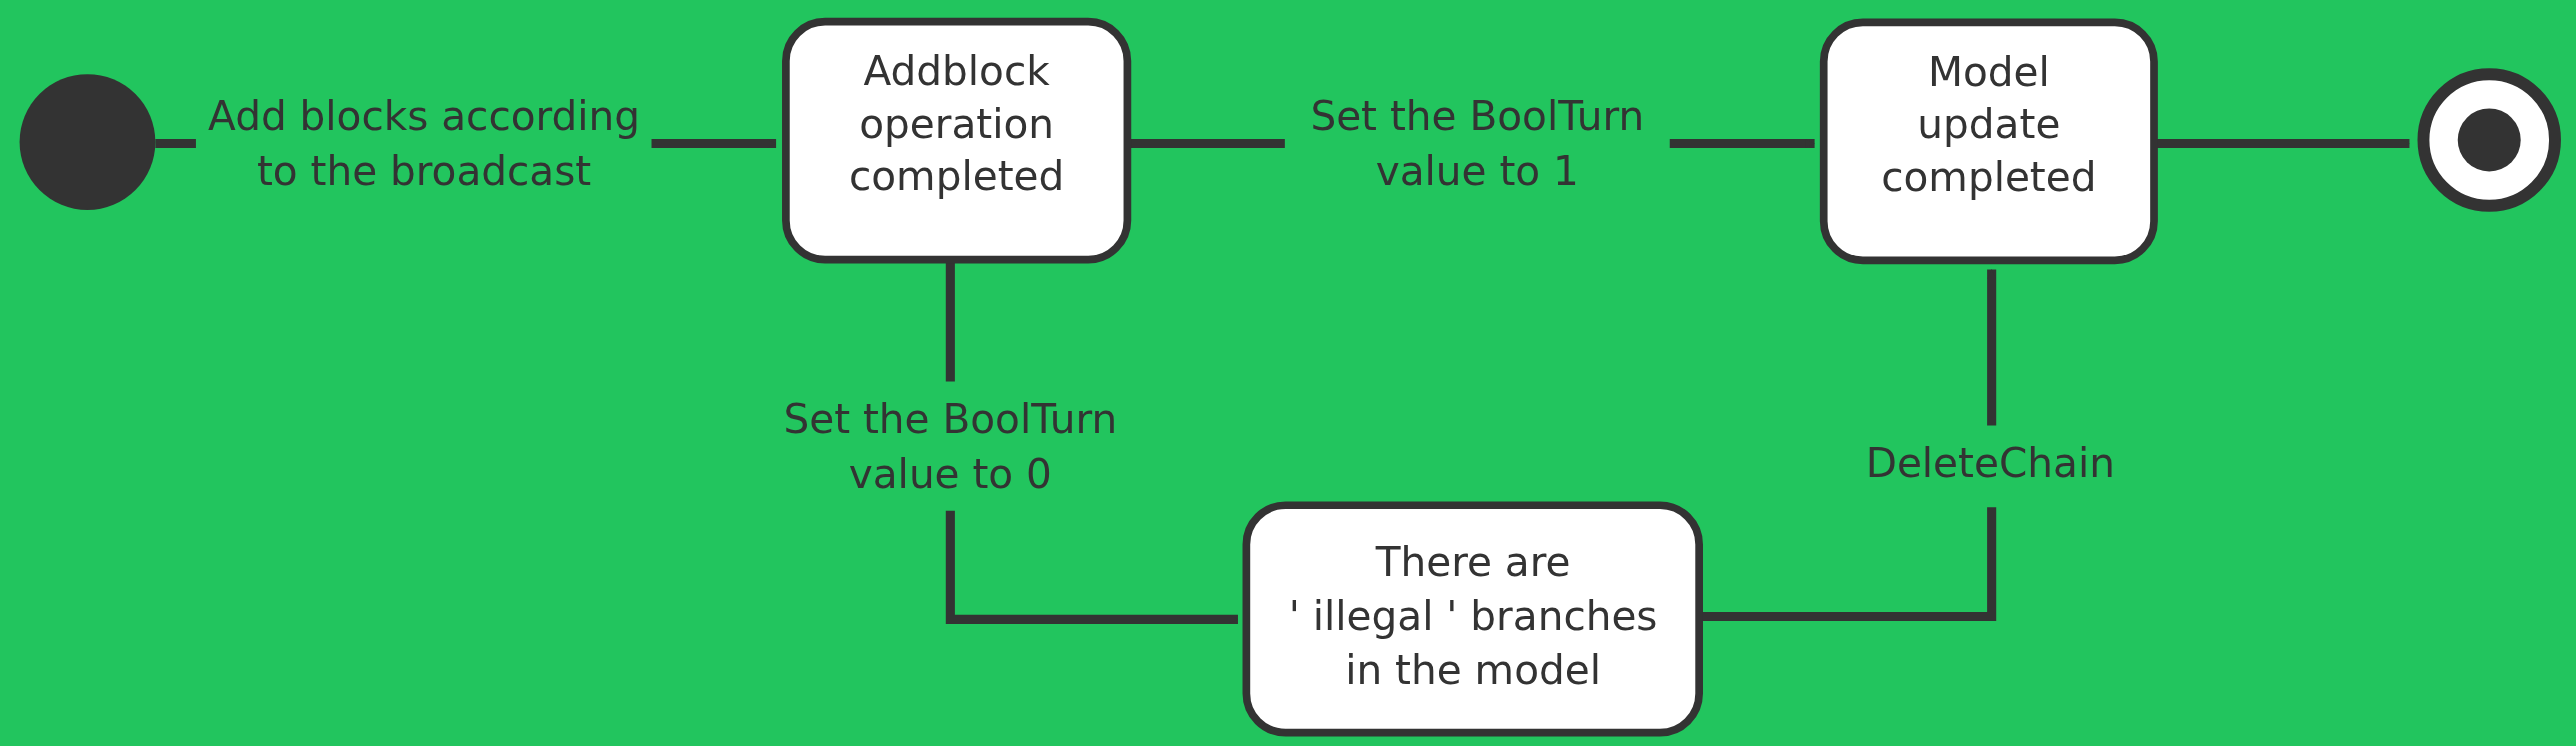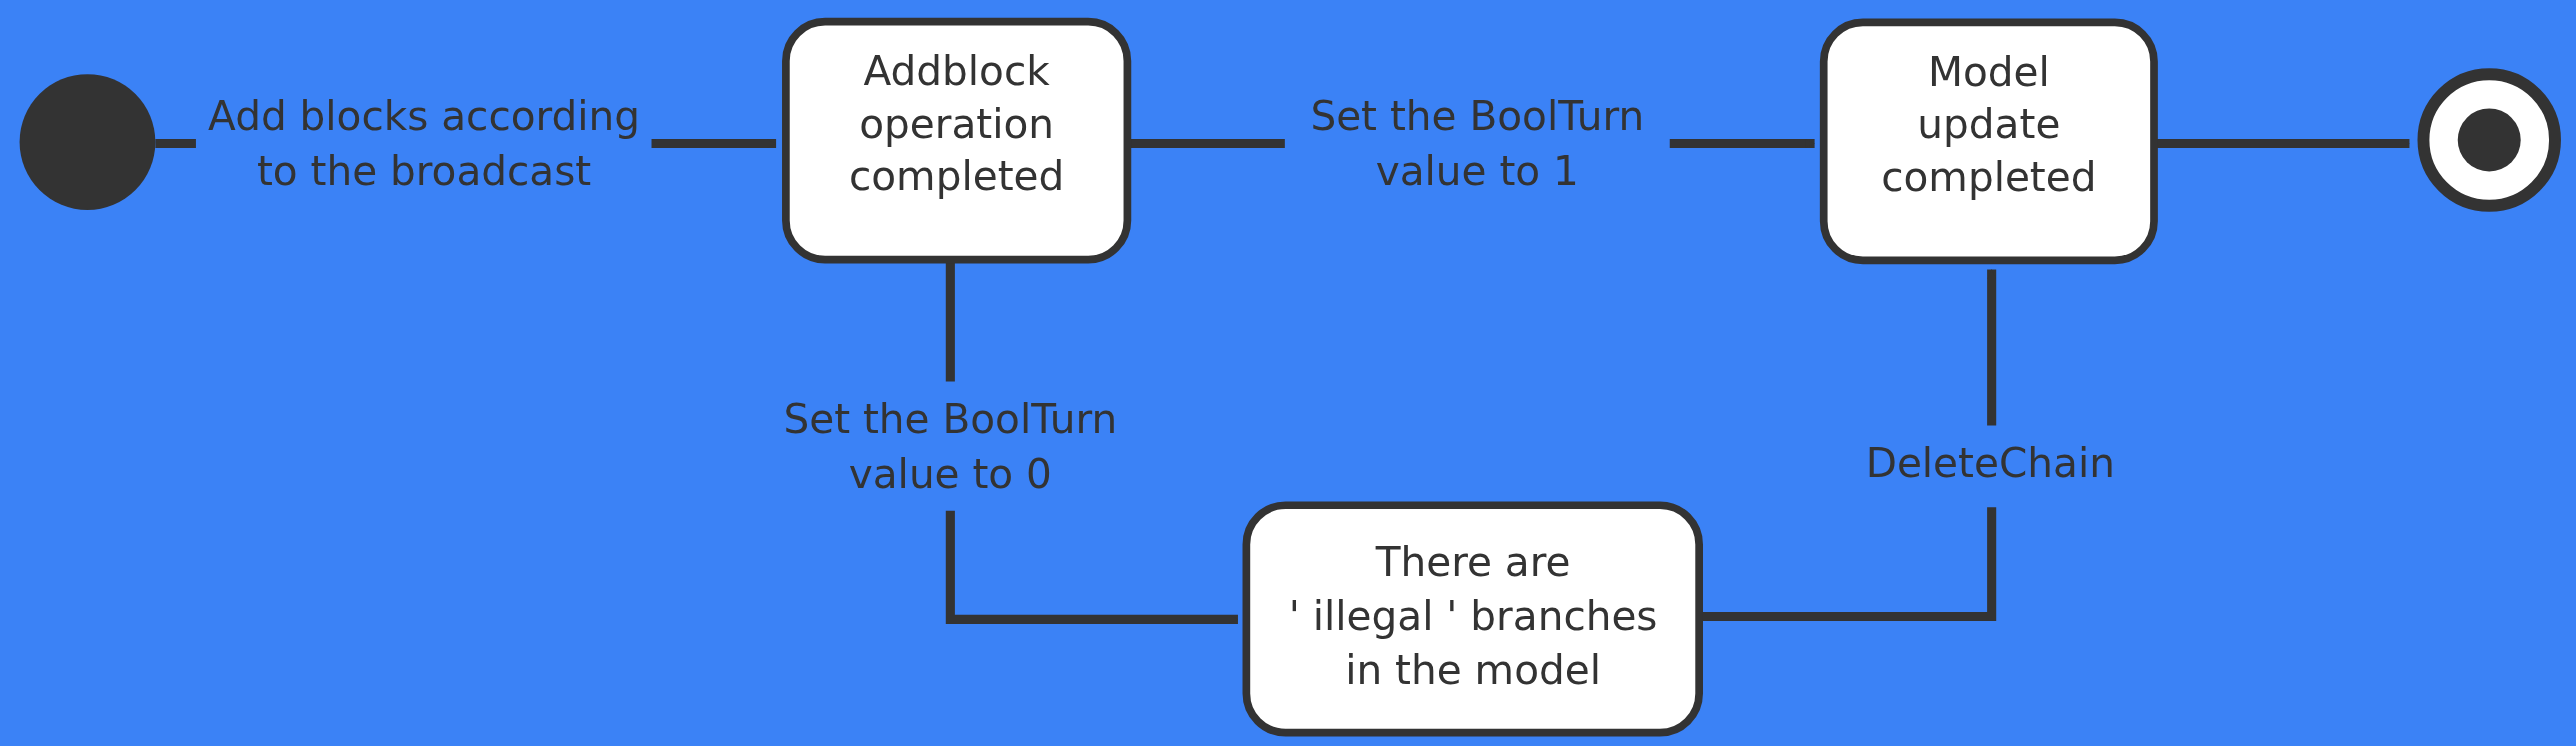--- a/index.html
+++ b/index.html
@@ -10,21 +10,21 @@
   body {
     width: 2576px;
     height: 746px;
     font-family: "DejaVu Sans", sans-serif;
     overflow: hidden;
   }
   #diagram-root {
     position: relative;
     width: 2576px;
     height: 746px;
-    background: #3b82f6;
+    background: #22c55e;
   }
   svg.canvas {
     position: absolute;
     top: 0;
     left: 0;
     width: 2576px;
     height: 746px;
     display: block;
   }
   .state-text {

